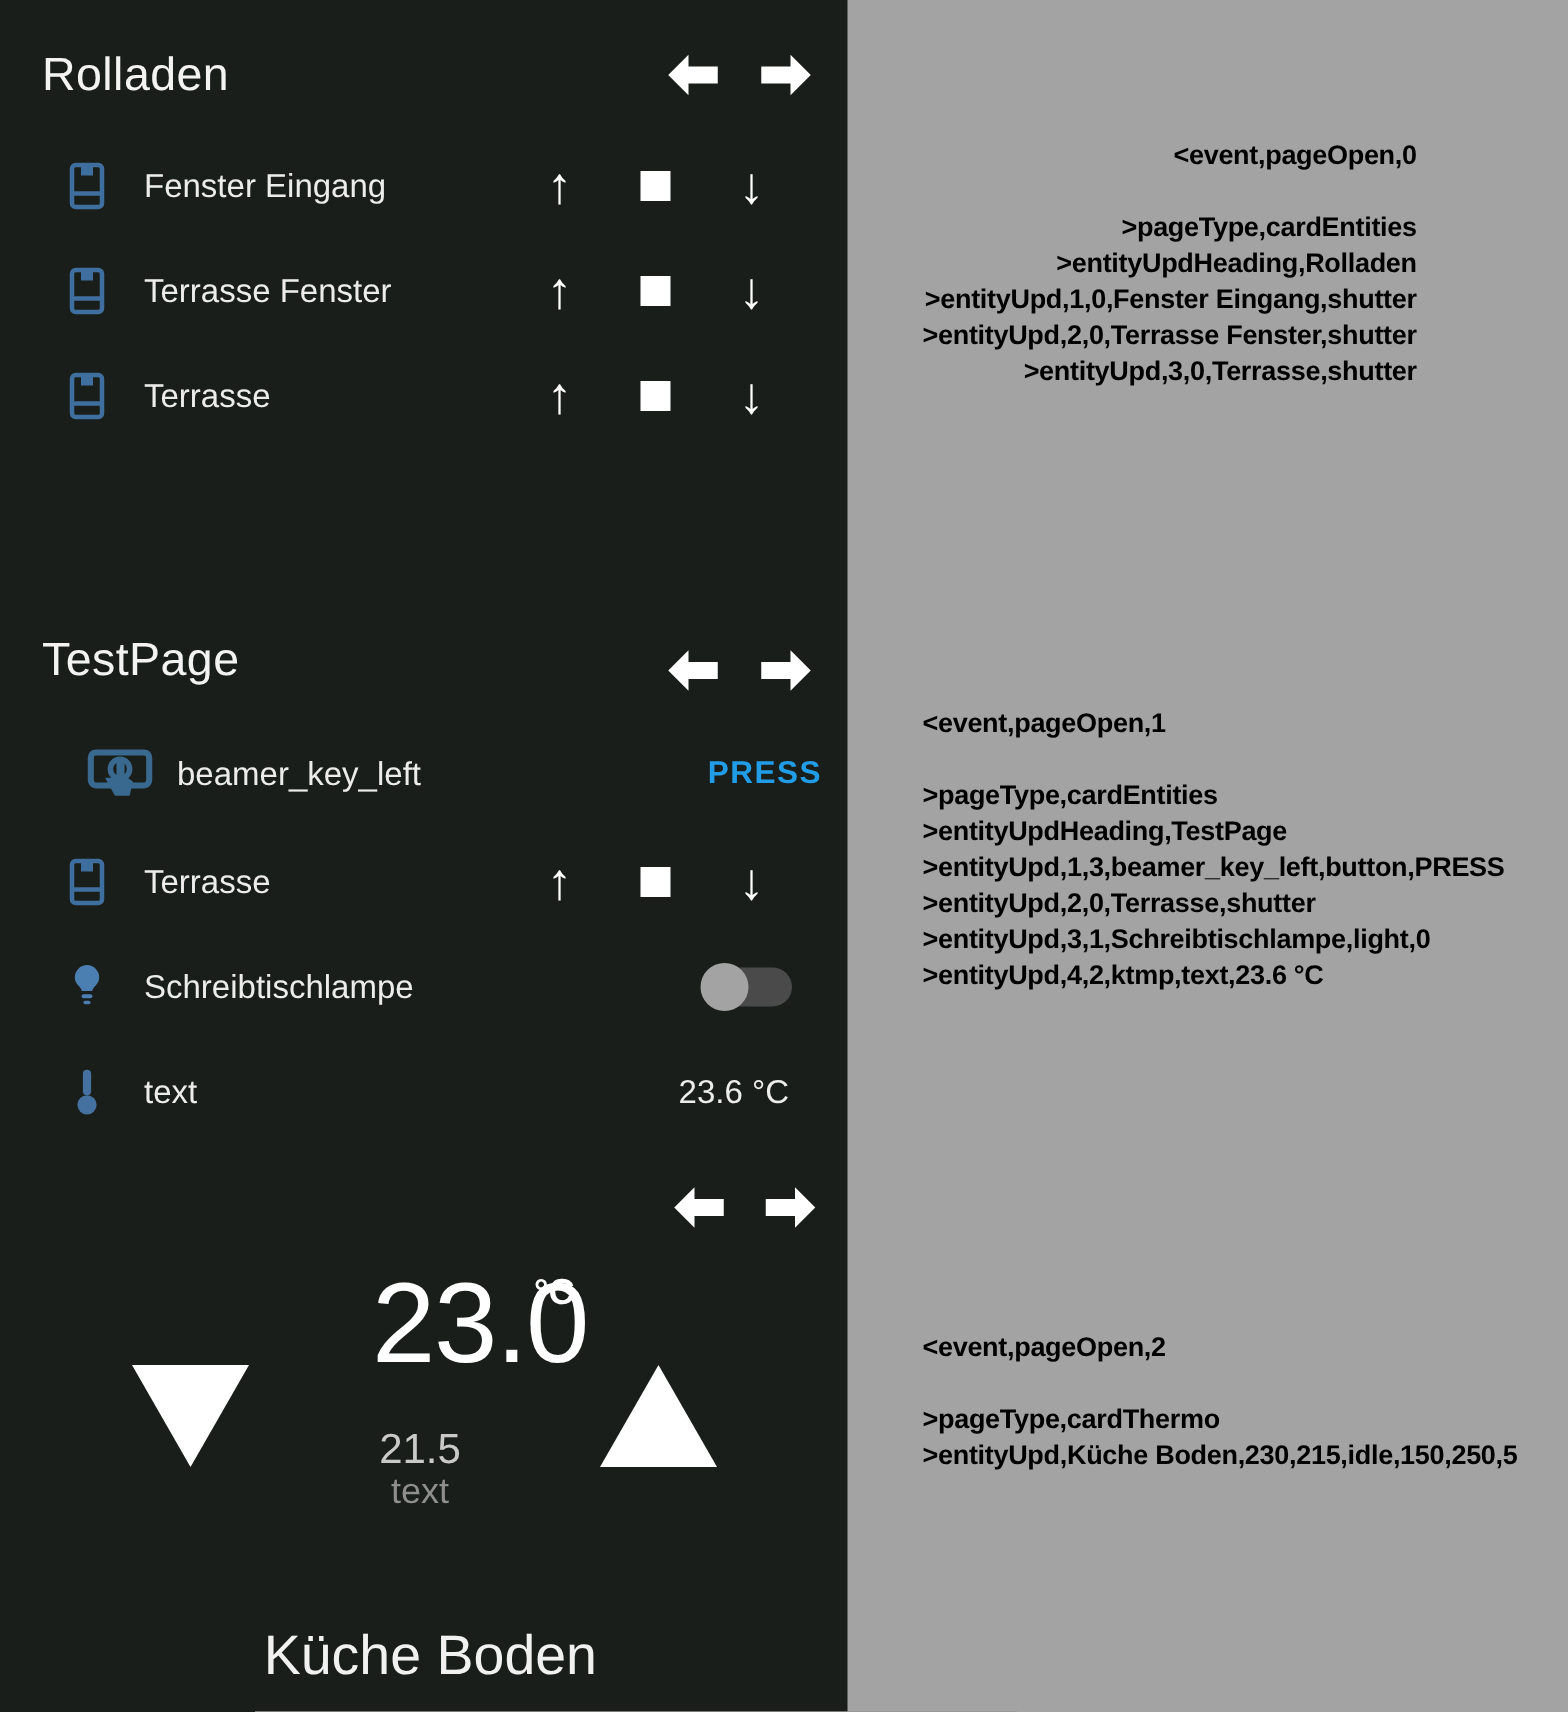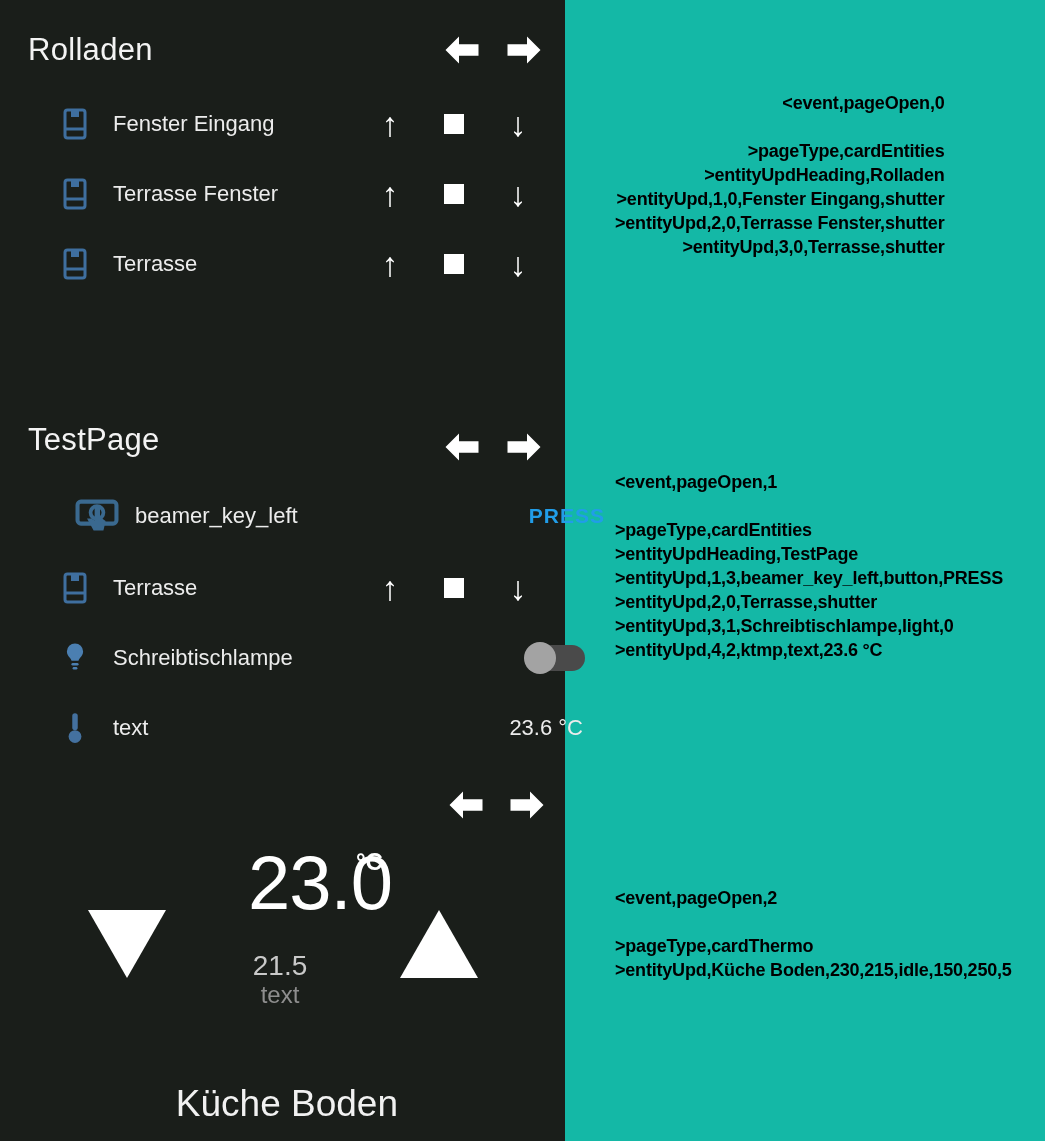--- a/index.html
+++ b/index.html
@@ -1,32 +1,32 @@
 <!DOCTYPE html>
 <html><head>
 <meta charset="utf-8">
 <style>
   html,body{margin:0;padding:0;}
   body{font-family:"Liberation Sans", sans-serif; background:#ffffff;}
-  #screen{position:relative; width:1045px; height:1141px; background:#14b8a6; overflow:hidden;}
+  #screen{position:relative; width:1045px; height:1141px; background:#a3a3a3; overflow:hidden;}
 
   
   #device{position:absolute; left:0; top:0; width:565px; height:1141px; background:#1a1e1a;}
 
   .panel{position:absolute; left:0; width:565px;}
   #panel0{top:0; height:410px;}
   #panel1{top:410px; height:355px;}
   #panel2{top:765px; height:376px;}
 
   .panel-title{position:absolute; left:28px; font-size:31px; font-weight:400; color:#f3f3f3; letter-spacing:0.3px; line-height:1.1;}
 
   .nav{position:absolute; width:36px; height:30px; cursor:pointer;}
   .nav svg{display:block;}
 
-  .row{position:absolute; left:17px; width:565px; height:44px;padding-left:40px;}
+  .row{position:absolute; left:0; width:565px; height:44px;}
   .row .icon{position:absolute; left:40px; width:36px; height:44px; display:flex; align-items:center; justify-content:center;}
   .row .icon.wide{left:34px; width:48px;}
   .row .label{position:absolute; left:96px; top:50%; transform:translateY(-50%); font-size:22px; color:#ececec; white-space:nowrap;}
   .ctl{position:absolute; top:50%; transform:translateY(-50%); color:#ffffff; cursor:pointer;}
   .ctl.arrow{width:44px; text-align:center; font-size:34px; line-height:1; font-weight:400;}
   .ctl.up{left:351px;}
   .ctl.down{left:479px;}
   .ctl.stop{left:427px; width:20px; height:20px; background:#ffffff;}
   .value{position:absolute; right:39px; top:50%; transform:translateY(-50%); font-size:22px; color:#ececec; white-space:nowrap;}
   .value.press{color:#219de8; font-weight:700; font-size:21px; letter-spacing:1px;}

